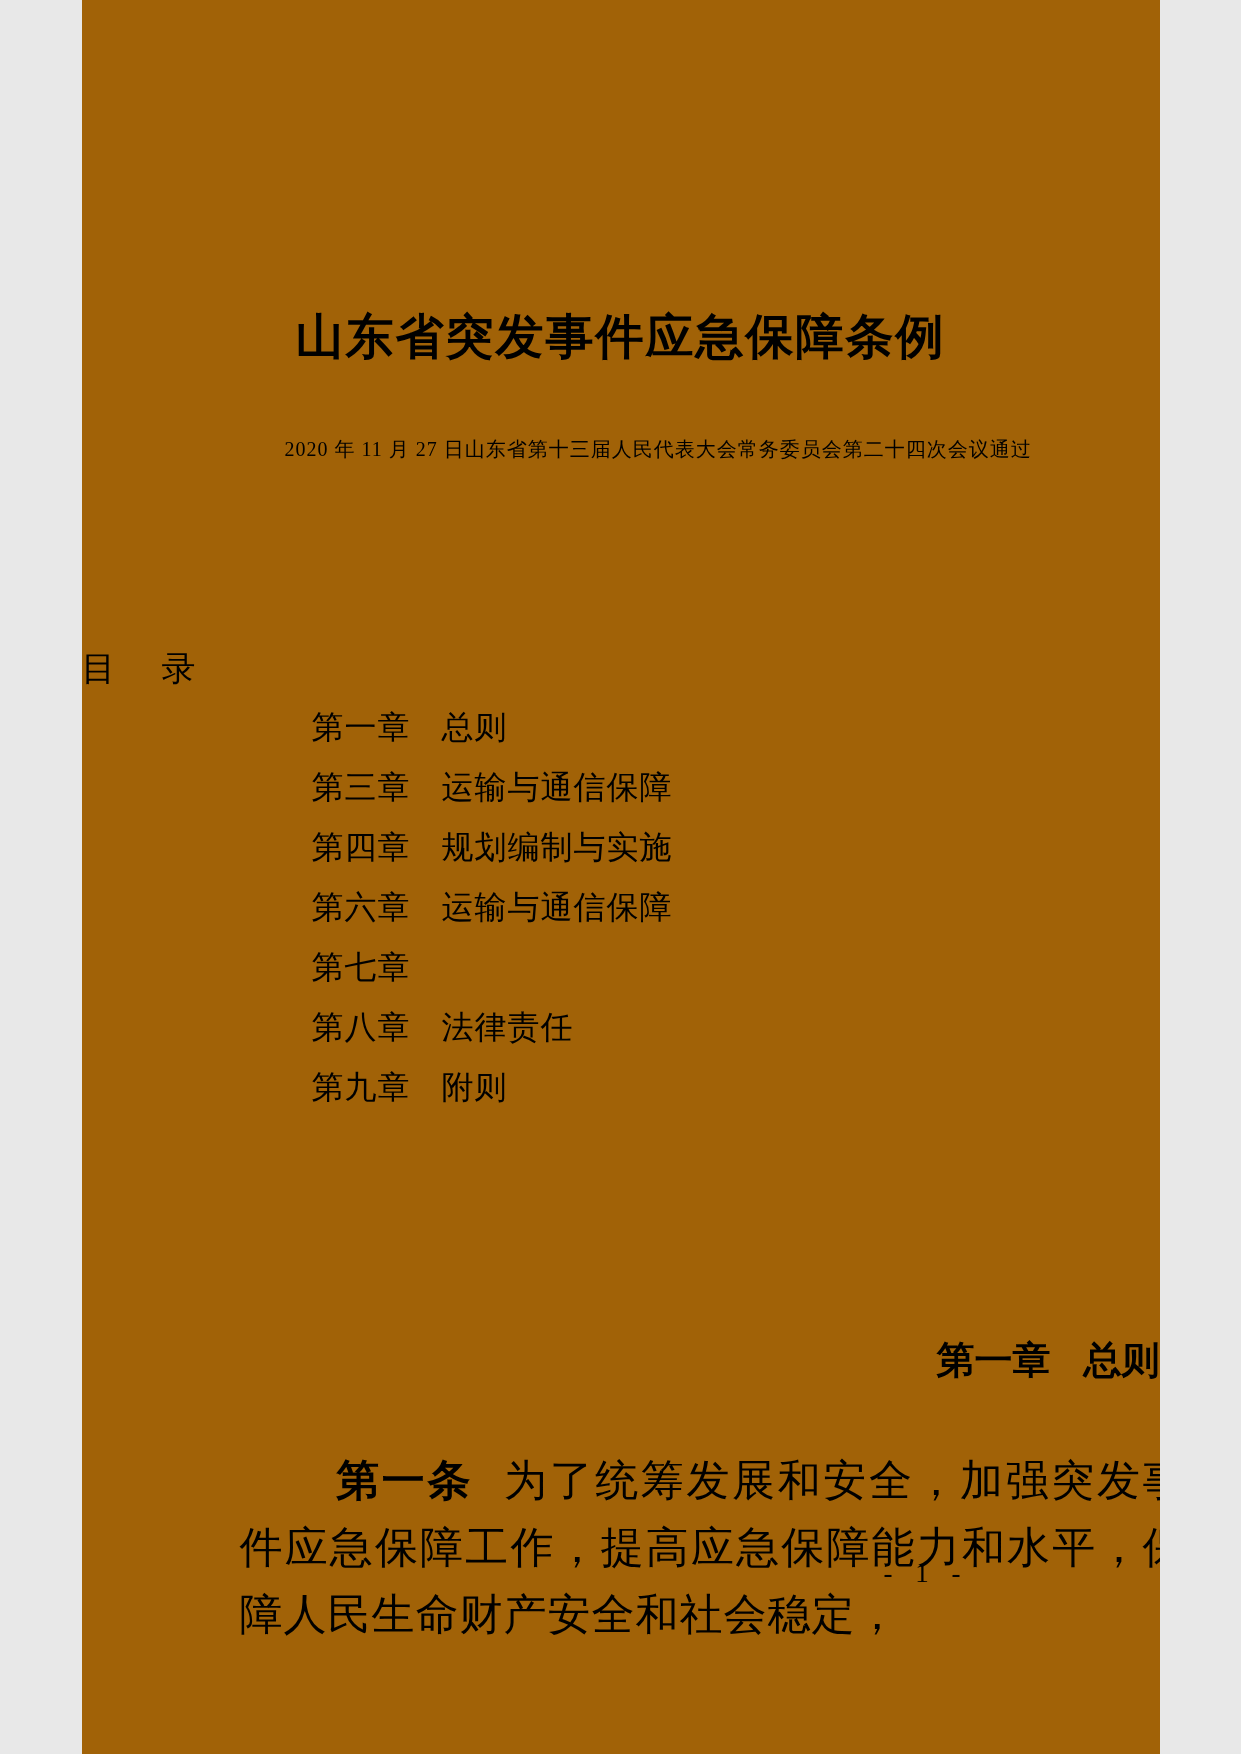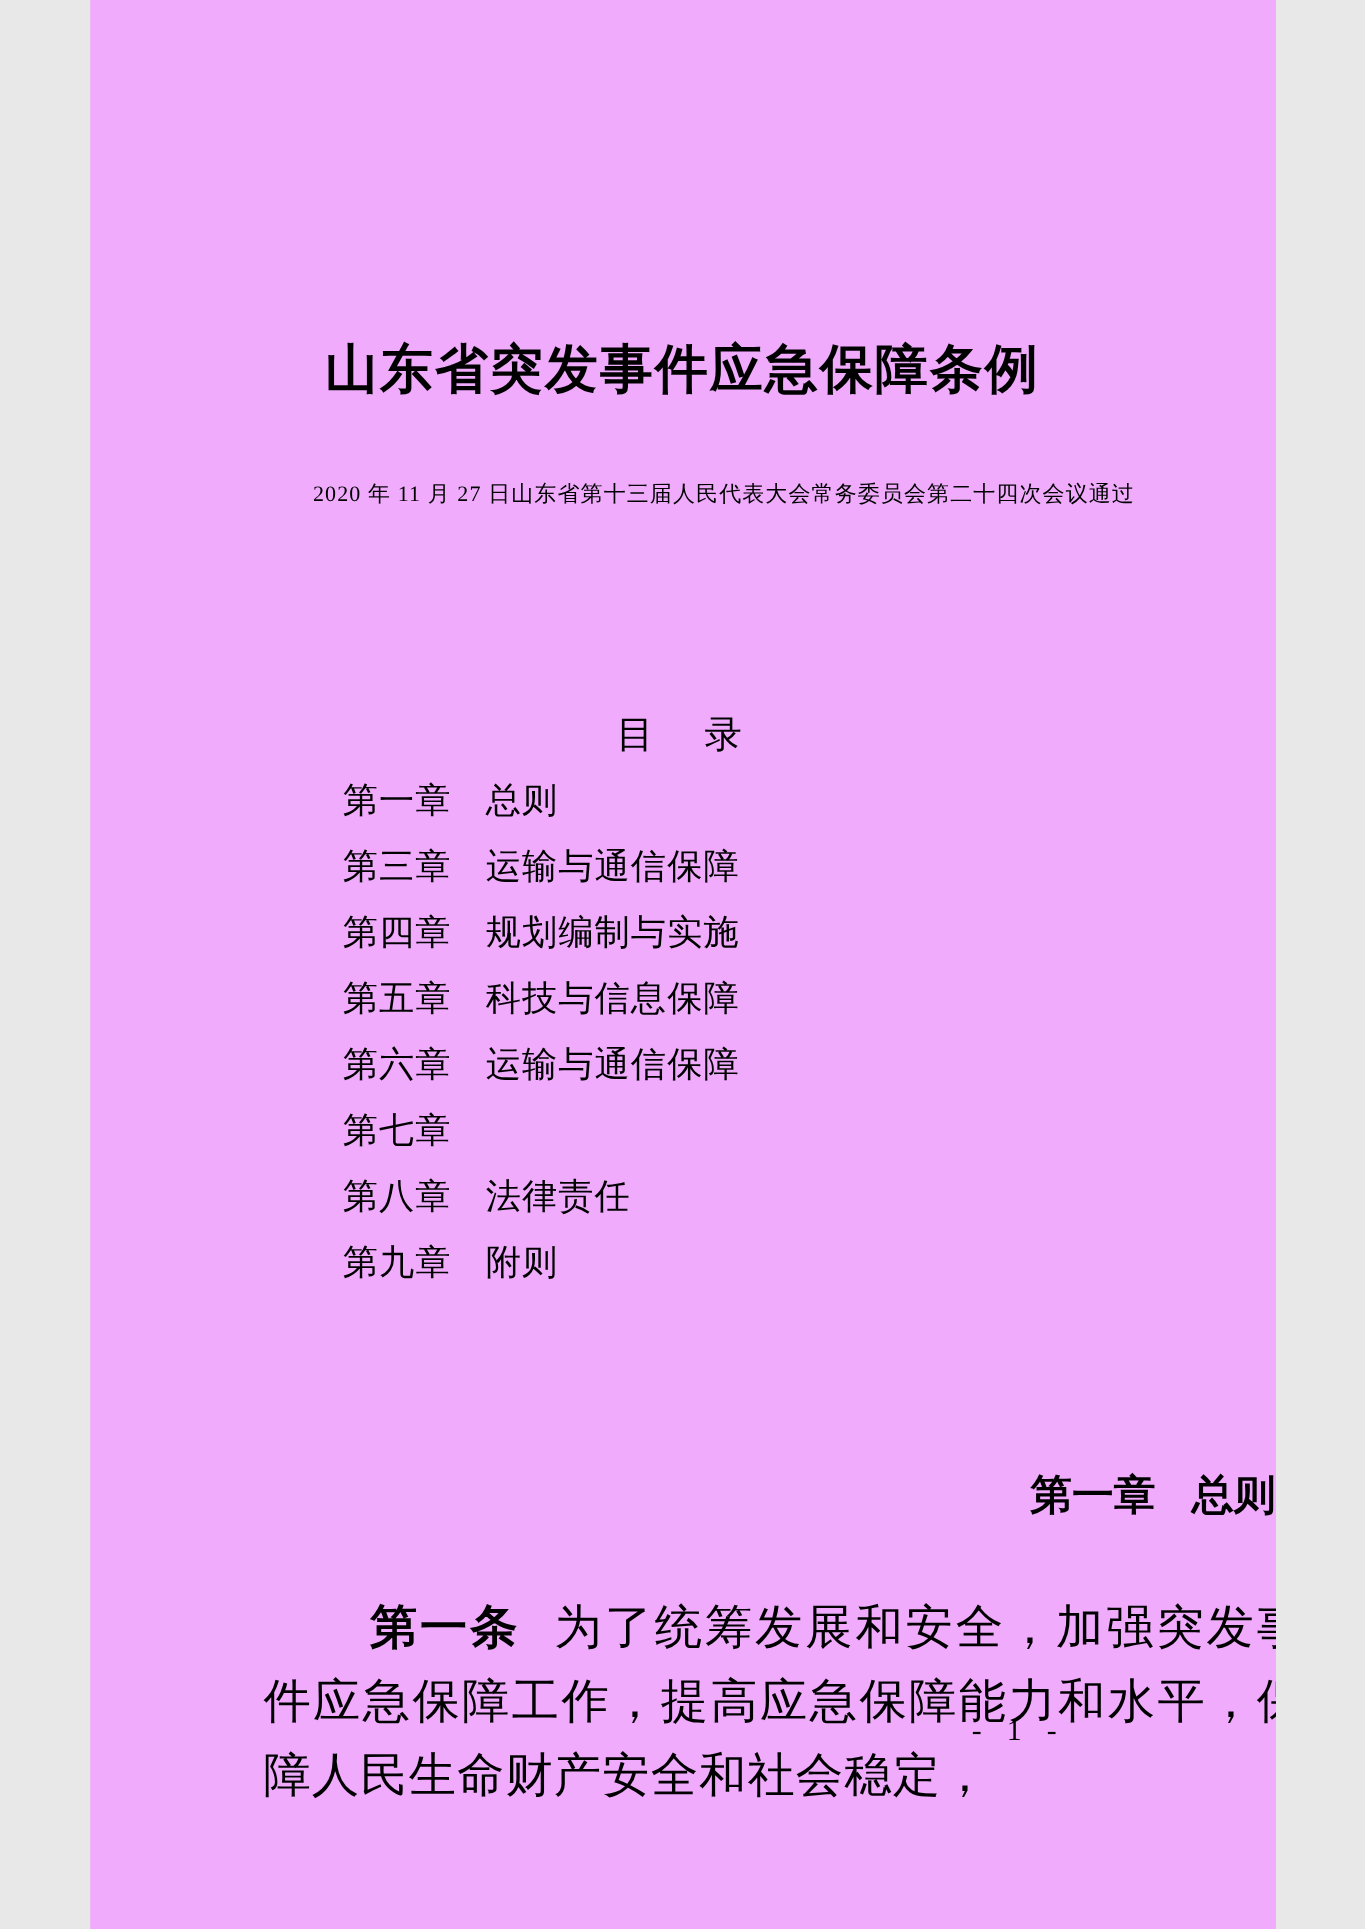--- a/index.html
+++ b/index.html
@@ -5,21 +5,21 @@
   html, body {
     margin: 0;
     padding: 0;
     background: #e8e8e8;
   }
   .page {
     position: relative;
     width: 1078px;
     height: 1754px;
     margin: 0 auto;
-    background: #f0abfc;
+    background: #a16207;
     color: #000000;
     overflow: hidden;
     font-family: "Liberation Serif", serif;
   }
   
   .doc-title {
     position: absolute;
     top: 270px;
     left: 0;
     right: 0;
@@ -42,21 +42,20 @@
     text-align: justify;
     text-indent: 2.25em;
     letter-spacing: 1px;
   }
   
   .toc-heading {
     position: absolute;
     top: 648px;
     left: 0;
     right: 0;
-    text-align: center;
     font-size: 34px;
     line-height: 42px;
     letter-spacing: 6px;
     white-space: nowrap;
   }
   
   .toc-list {
     position: absolute;
     top: 698px;
     left: 230px;
@@ -134,24 +133,20 @@
     </div>
     <div class="toc-item">
       <span class="toc-chapter">第三章</span>
       <span class="toc-title">运输与通信保障</span>
     </div>
     <div class="toc-item">
       <span class="toc-chapter">第四章</span>
       <span class="toc-title">规划编制与实施</span>
     </div>
     <div class="toc-item">
-      <span class="toc-chapter">第五章</span>
-      <span class="toc-title">科技与信息保障</span>
-    </div>
-    <div class="toc-item">
       <span class="toc-chapter">第六章</span>
       <span class="toc-title">运输与通信保障</span>
     </div>
     <div class="toc-item">
       <span class="toc-chapter">第七章</span>
     </div>
     <div class="toc-item">
       <span class="toc-chapter">第八章</span>
       <span class="toc-title">法律责任</span>
     </div>

